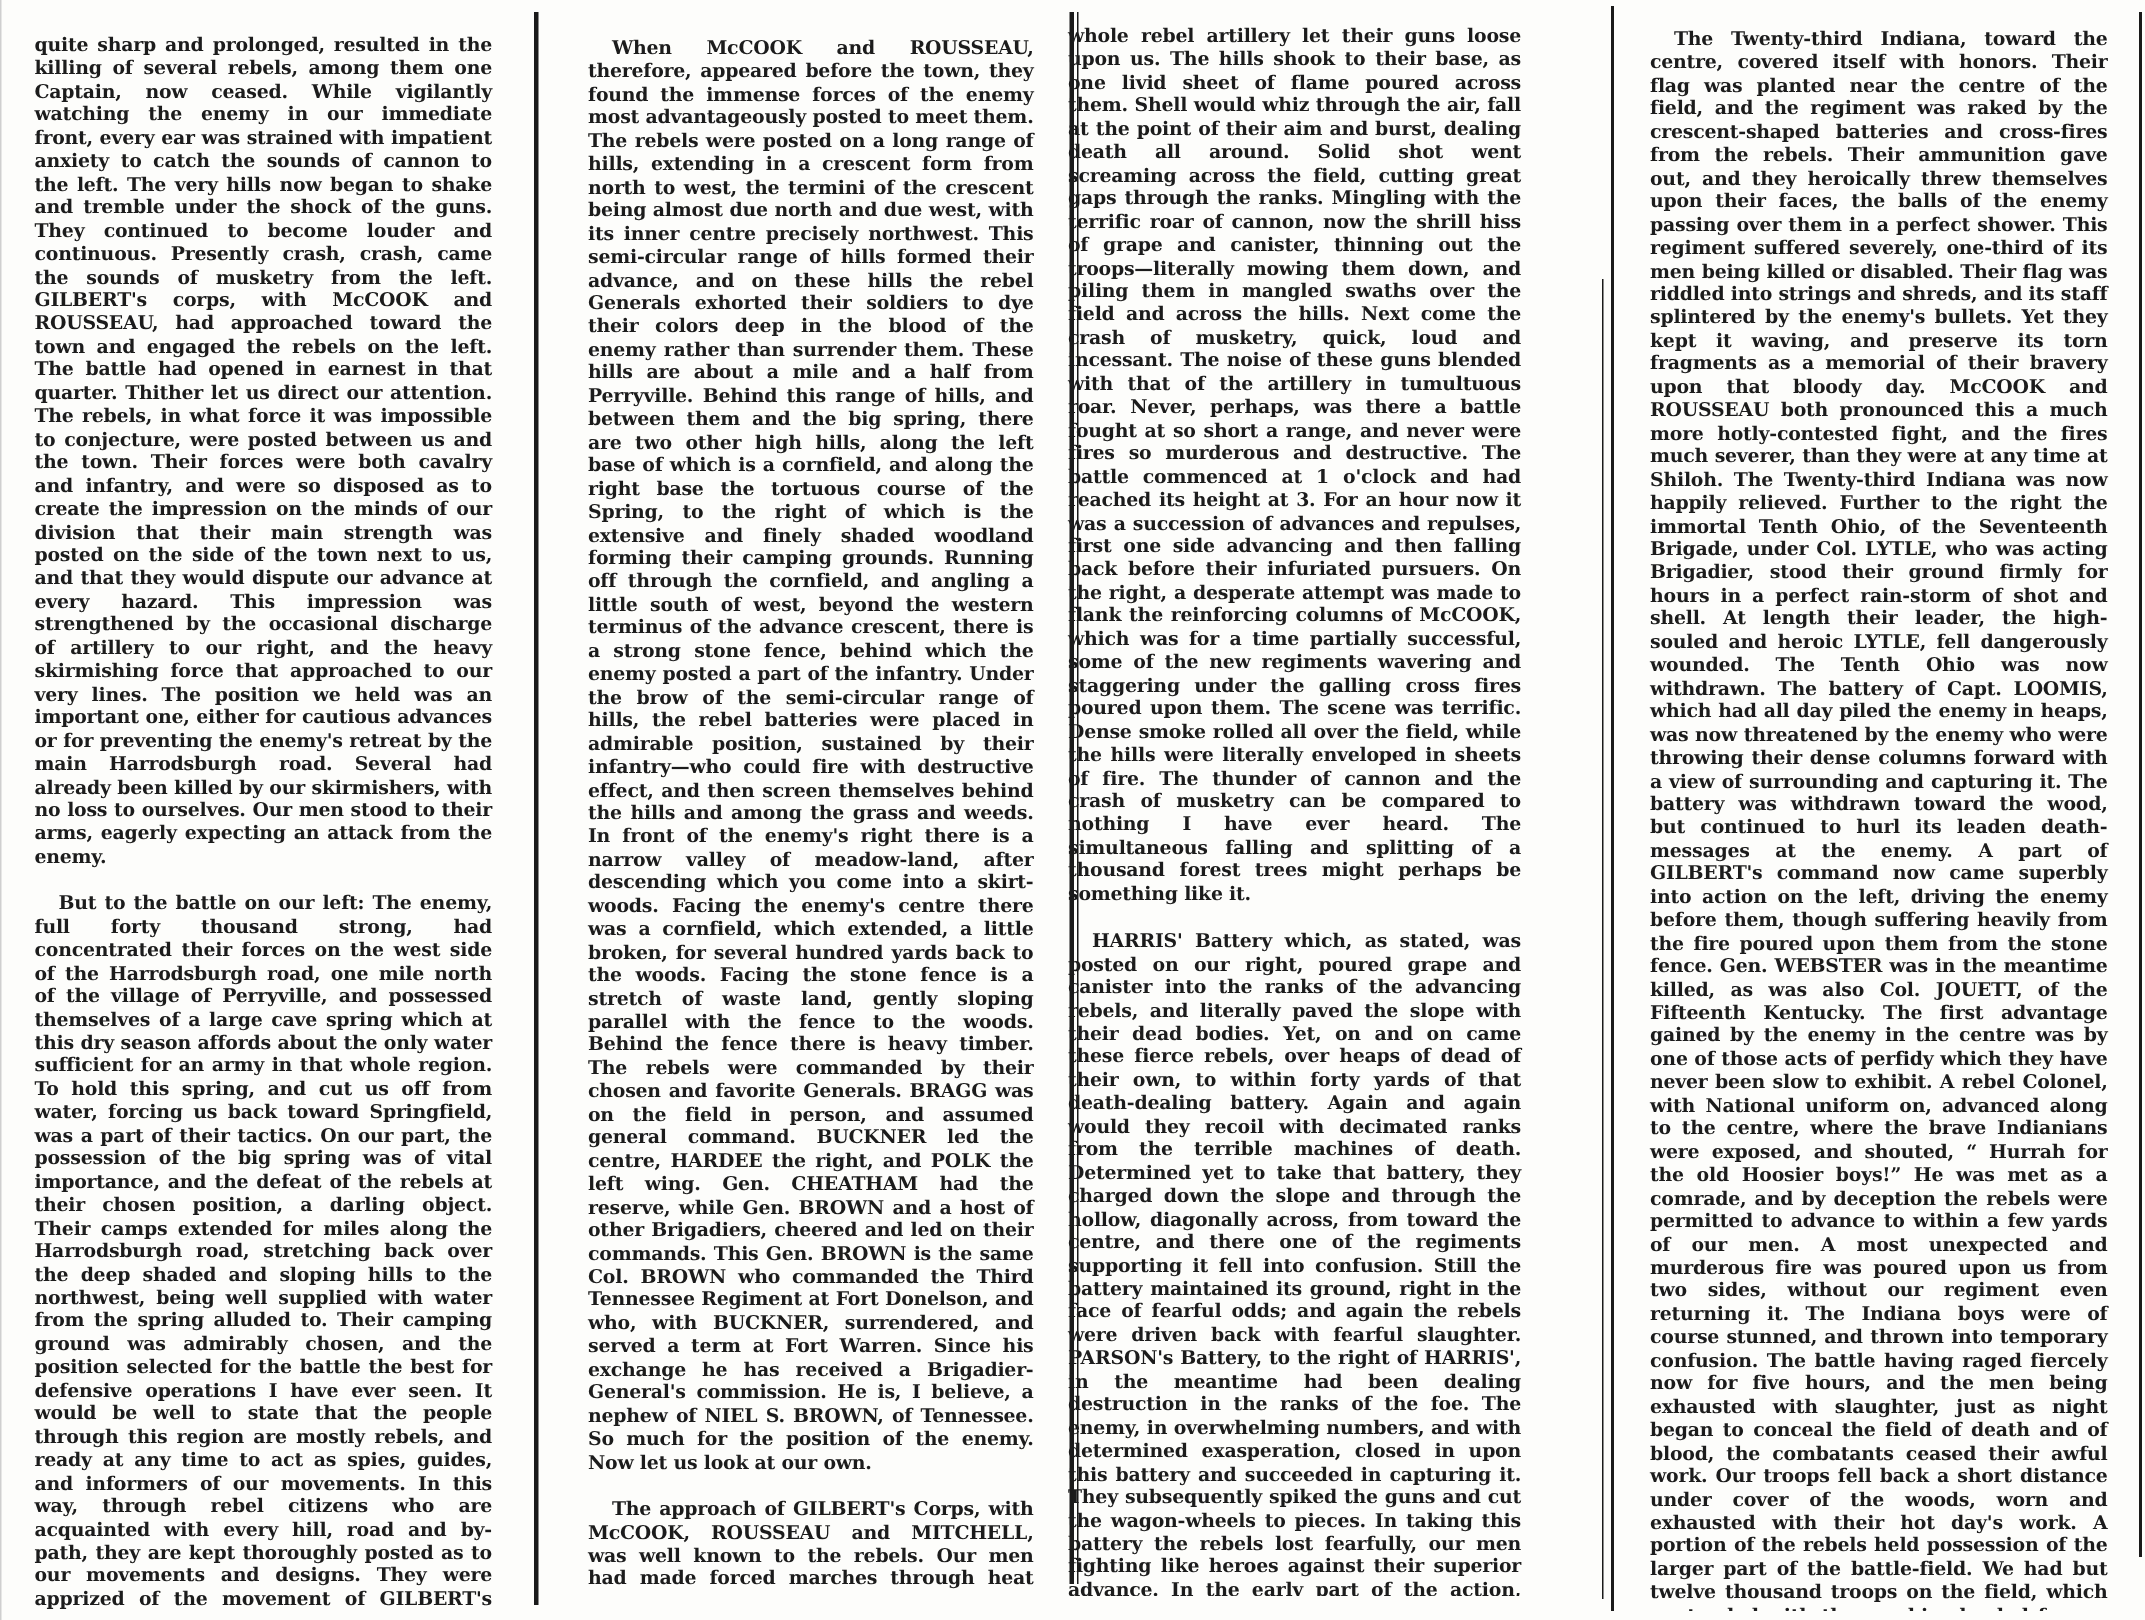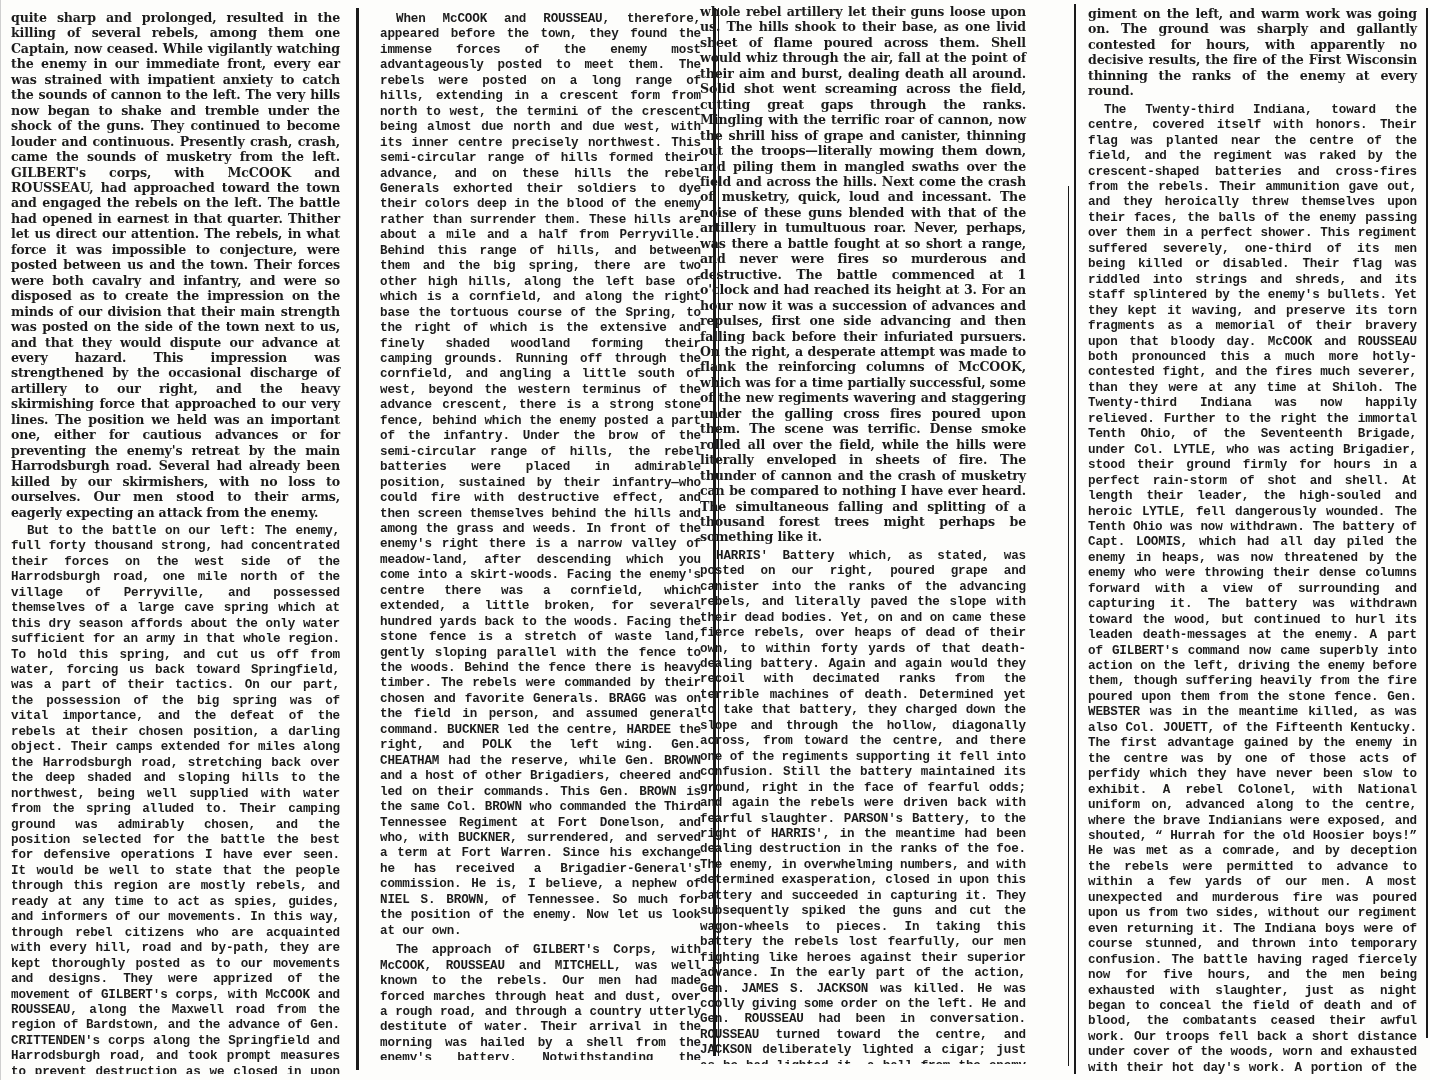--- a/index.html
+++ b/index.html
@@ -28,26 +28,25 @@
       overflow: hidden;
       font-size: 12.6px;
       line-height: 15.45px;
       text-align: justify;
       font-weight: bold;
       letter-spacing: -0.15px;
       word-spacing: 0px;
       hyphens: none;
     }
     .col p {
-      margin: 4px;
+      margin: 16px;
       text-indent: 0;
     }
     .col p.indent {
       text-indent: 16px;
-      font-family: Liberation Mono, monospace;
     }
     .col1 { left: 7px;   width: 337px; height: 1068px; }
     .col2 { left: 376px; width: 329px; height: 1052px; top: 8px; }
     .col3 { left: 696px; width: 334px; height: 1064px; top: 0px; }
     .col4 { left: 1084px; width: 337px; height: 1072px; top: 2px; }
     .rule {
       position: absolute;
       background: #1a1a1a;
     }
     .rule.r1 { left: 356px; top: 8px; width: 3px; height: 1062px; }
@@ -82,19 +81,18 @@
 
   <div class="col col3">
     <p>whole rebel artillery let their guns loose upon us. The hills shook to their base, as one livid sheet of flame poured across them. Shell would whiz through the air, fall at the point of their aim and burst, dealing death all around. Solid shot went screaming across the field, cutting great gaps through the ranks. Mingling with the terrific roar of cannon, now the shrill hiss of grape and canister, thinning out the troops—literally mowing them down, and piling them in mangled swaths over the field and across the hills. Next come the crash of musketry, quick, loud and incessant. The noise of these guns blended with that of the artillery in tumultuous roar. Never, perhaps, was there a battle fought at so short a range, and never were fires so murderous and destructive. The battle commenced at 1 o'clock and had reached its height at 3. For an hour now it was a succession of advances and repulses, first one side advancing and then falling back before their infuriated pursuers. On the right, a desperate attempt was made to flank the reinforcing columns of McCOOK, which was for a time partially successful, some of the new regiments wavering and staggering under the galling cross fires poured upon them. The scene was terrific. Dense smoke rolled all over the field, while the hills were literally enveloped in sheets of fire. The thunder of cannon and the crash of musketry can be compared to nothing I have ever heard. The simultaneous falling and splitting of a thousand forest trees might perhaps be something like it.</p>
     <p class="indent">HARRIS' Battery which, as stated, was posted on our right, poured grape and canister into the ranks of the advancing rebels, and literally paved the slope with their dead bodies. Yet, on and on came these fierce rebels, over heaps of dead of their own, to within forty yards of that death-dealing battery. Again and again would they recoil with decimated ranks from the terrible machines of death. Determined yet to take that battery, they charged down the slope and through the hollow, diagonally across, from toward the centre, and there one of the regiments supporting it fell into confusion. Still the battery maintained its ground, right in the face of fearful odds; and again the rebels were driven back with fearful slaughter. PARSON's Battery, to the right of HARRIS', in the meantime had been dealing destruction in the ranks of the foe. The enemy, in overwhelming numbers, and with determined exasperation, closed in upon this battery and succeeded in capturing it. They subsequently spiked the guns and cut the wagon-wheels to pieces. In taking this battery the rebels lost fearfully, our men fighting like heroes against their superior advance. In the early part of the action, Gen. JAMES S. JACKSON was killed. He was coolly giving some order on the left. He and Gen. ROUSSEAU had been in conversation. ROUSSEAU turned toward the centre, and JACKSON deliberately lighted a cigar; just as he had lighted it, a ball from the enemy struck him, killing him almost instantly. JACKSON was a member of the National Congress from the Second District of Kentucky. He resigned his seat to draw his sword for Constitutional liberty. The nation mourns no truer patriot; the army no braver soldier. About this time, also, Col. TERRELL, one of the bravest and most skillful officers of the service, fell mortally wounded, while engaged in pointing a battery under fire of the enemy. The First Wisconsin, Col. STARKWEATHER, had engaged the First Tennessee rebel re-</p>
   </div>
 
   <div class="rule r3b"></div>
   <div class="rule r3"></div>
 
   <div class="col col4">
-    <p>giment on the left, and warm work was going on. The ground was sharply and gallantly contested for hours, with apparently no decisive results, the fire of the First Wisconsin thinning the ranks of the enemy at every round.</p>
     <p class="indent">The Twenty-third Indiana, toward the centre, covered itself with honors. Their flag was planted near the centre of the field, and the regiment was raked by the crescent-shaped batteries and cross-fires from the rebels. Their ammunition gave out, and they heroically threw themselves upon their faces, the balls of the enemy passing over them in a perfect shower. This regiment suffered severely, one-third of its men being killed or disabled. Their flag was riddled into strings and shreds, and its staff splintered by the enemy's bullets. Yet they kept it waving, and preserve its torn fragments as a memorial of their bravery upon that bloody day. McCOOK and ROUSSEAU both pronounced this a much more hotly-contested fight, and the fires much severer, than they were at any time at Shiloh. The Twenty-third Indiana was now happily relieved. Further to the right the immortal Tenth Ohio, of the Seventeenth Brigade, under Col. LYTLE, who was acting Brigadier, stood their ground firmly for hours in a perfect rain-storm of shot and shell. At length their leader, the high-souled and heroic LYTLE, fell dangerously wounded. The Tenth Ohio was now withdrawn. The battery of Capt. LOOMIS, which had all day piled the enemy in heaps, was now threatened by the enemy who were throwing their dense columns forward with a view of surrounding and capturing it. The battery was withdrawn toward the wood, but continued to hurl its leaden death-messages at the enemy. A part of GILBERT's command now came superbly into action on the left, driving the enemy before them, though suffering heavily from the fire poured upon them from the stone fence. Gen. WEBSTER was in the meantime killed, as was also Col. JOUETT, of the Fifteenth Kentucky. The first advantage gained by the enemy in the centre was by one of those acts of perfidy which they have never been slow to exhibit. A rebel Colonel, with National uniform on, advanced along to the centre, where the brave Indianians were exposed, and shouted, “ Hurrah for the old Hoosier boys!” He was met as a comrade, and by deception the rebels were permitted to advance to within a few yards of our men. A most unexpected and murderous fire was poured upon us from two sides, without our regiment even returning it. The Indiana boys were of course stunned, and thrown into temporary confusion. The battle having raged fiercely now for five hours, and the men being exhausted with slaughter, just as night began to conceal the field of death and of blood, the combatants ceased their awful work. Our troops fell back a short distance under cover of the woods, worn and exhausted with their hot day's work. A portion of the rebels held possession of the larger part of the battle-field. We had but twelve thousand troops on the field, which contended with the combined rebel forces, fully forty thousand strong.</p>
     <p class="indent">The work of death was tremendous. We rode over the battle-field. The rebels withdrew their entire forces during the night, leaving in a great hurry in the direction of Harrodsburgh and Danville. They secured their baggage trains and supplies. The scenes on the battle-field beggar all description. Men</p>
   </div>
 
   <div class="rule r4"></div>
 </div>
 
 </body></html>

